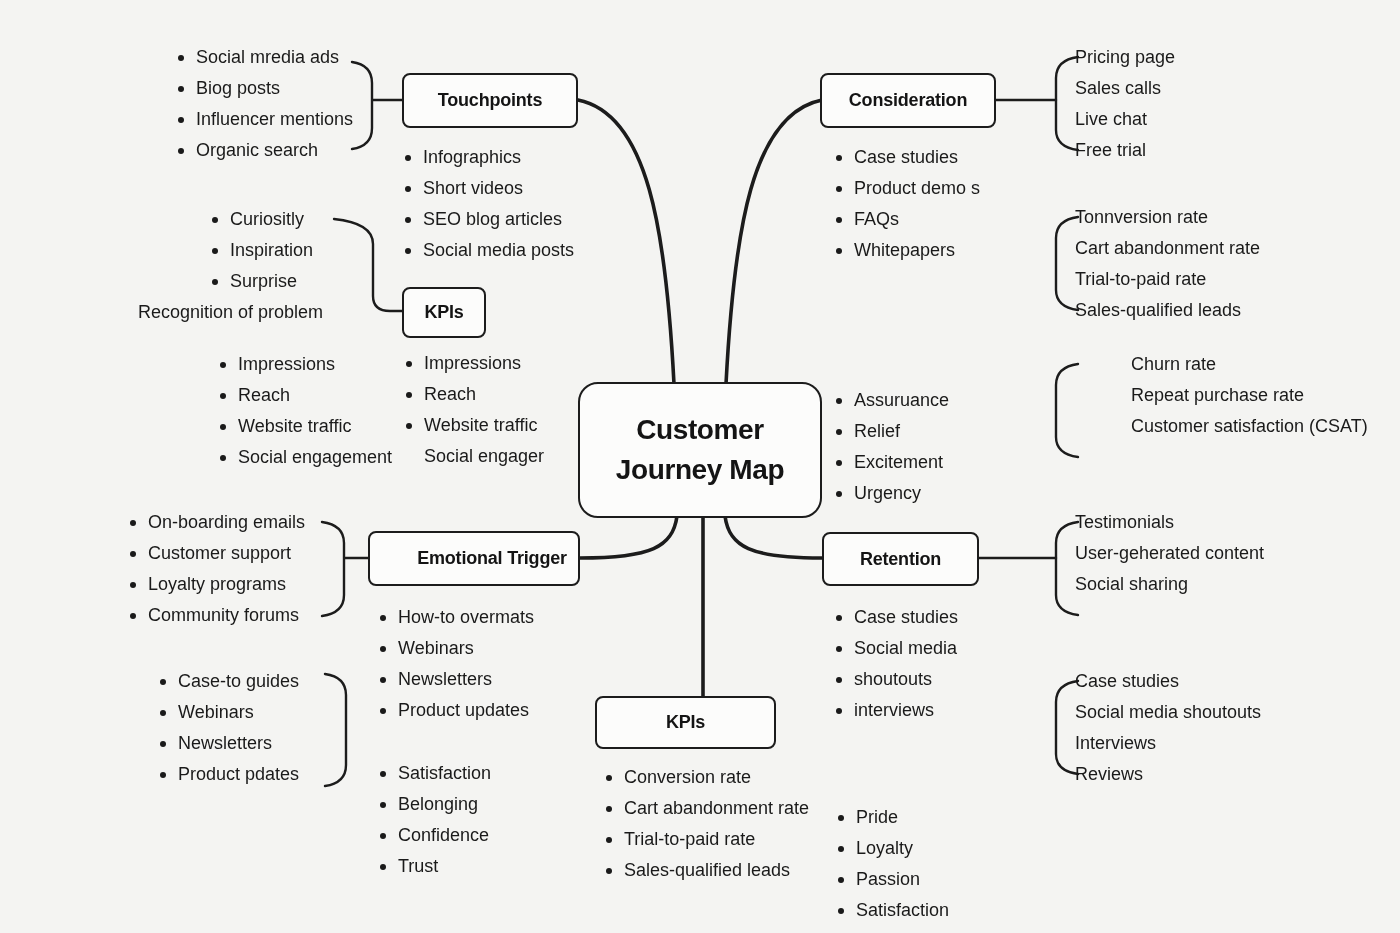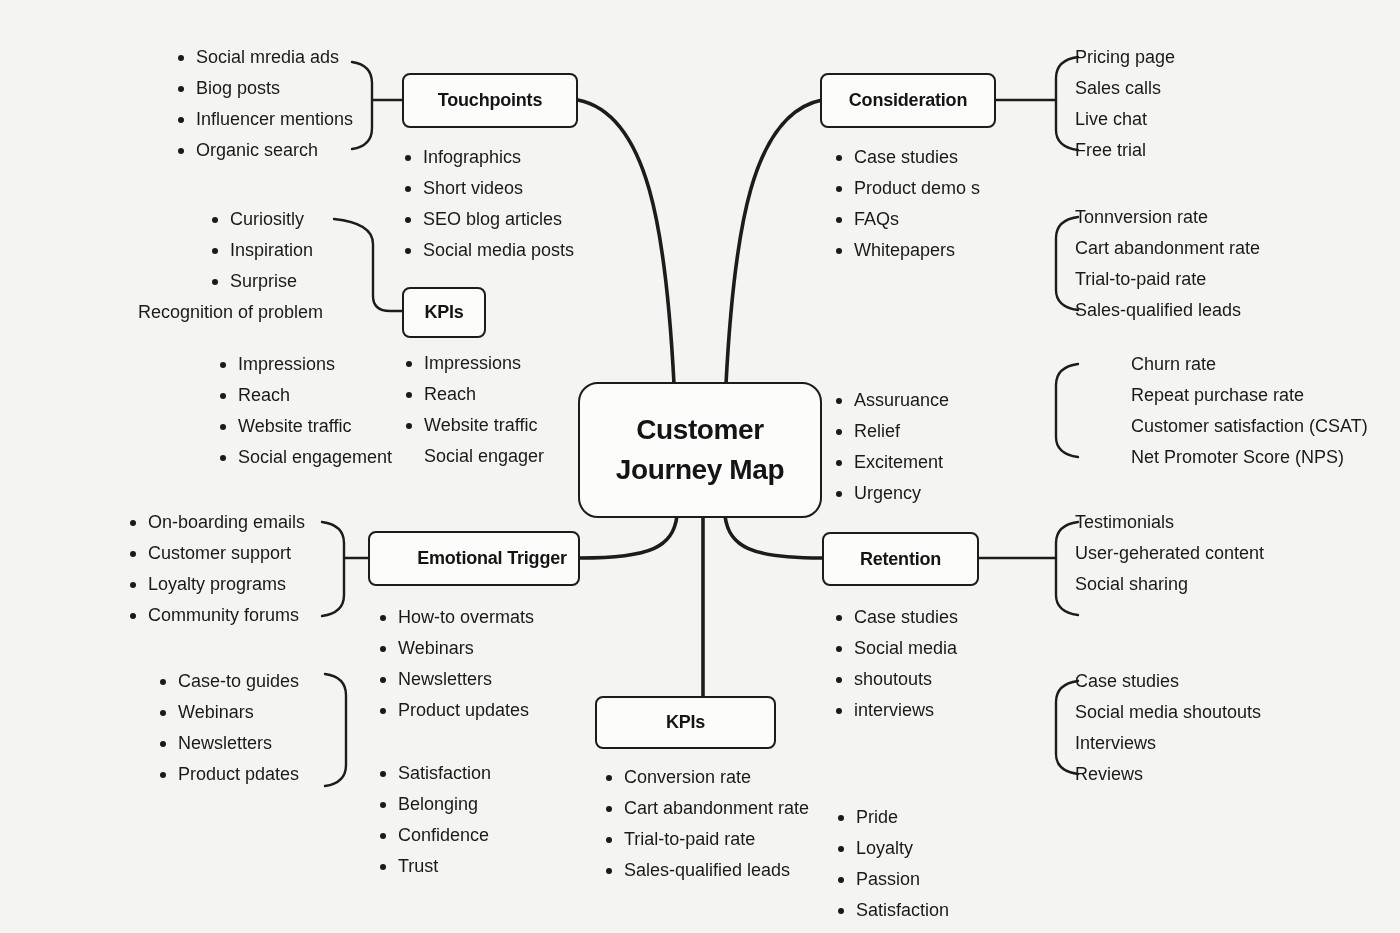--- a/index.html
+++ b/index.html
@@ -244,23 +244,20 @@
   <div class="list" style="left:1131px;top:349px;">
     <div class="row">
         <span>Churn rate</span>
       </div>
     <div class="row">
         <span>Repeat purchase rate</span>
       </div>
     <div class="row">
         <span>Customer satisfaction (CSAT)</span>
       </div>
-    <div class="row">
-        <span>Net Promoter Score (NPS)</span>
-      </div>
   </div>
 
   <div class="list" style="left:130px;top:507px;">
     <div class="row">
         <span class="dot"></span>
         <span>On-boarding emails</span>
       </div>
     <div class="row">
         <span class="dot"></span>
         <span>Customer support</span>

